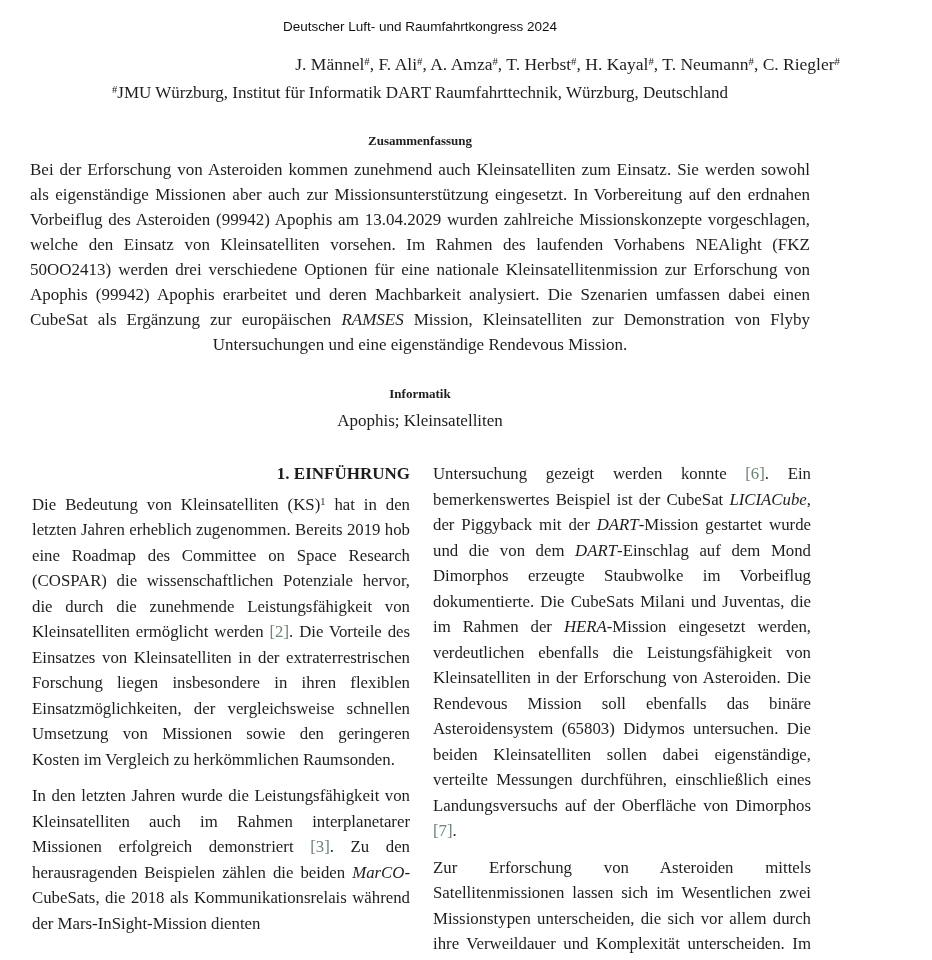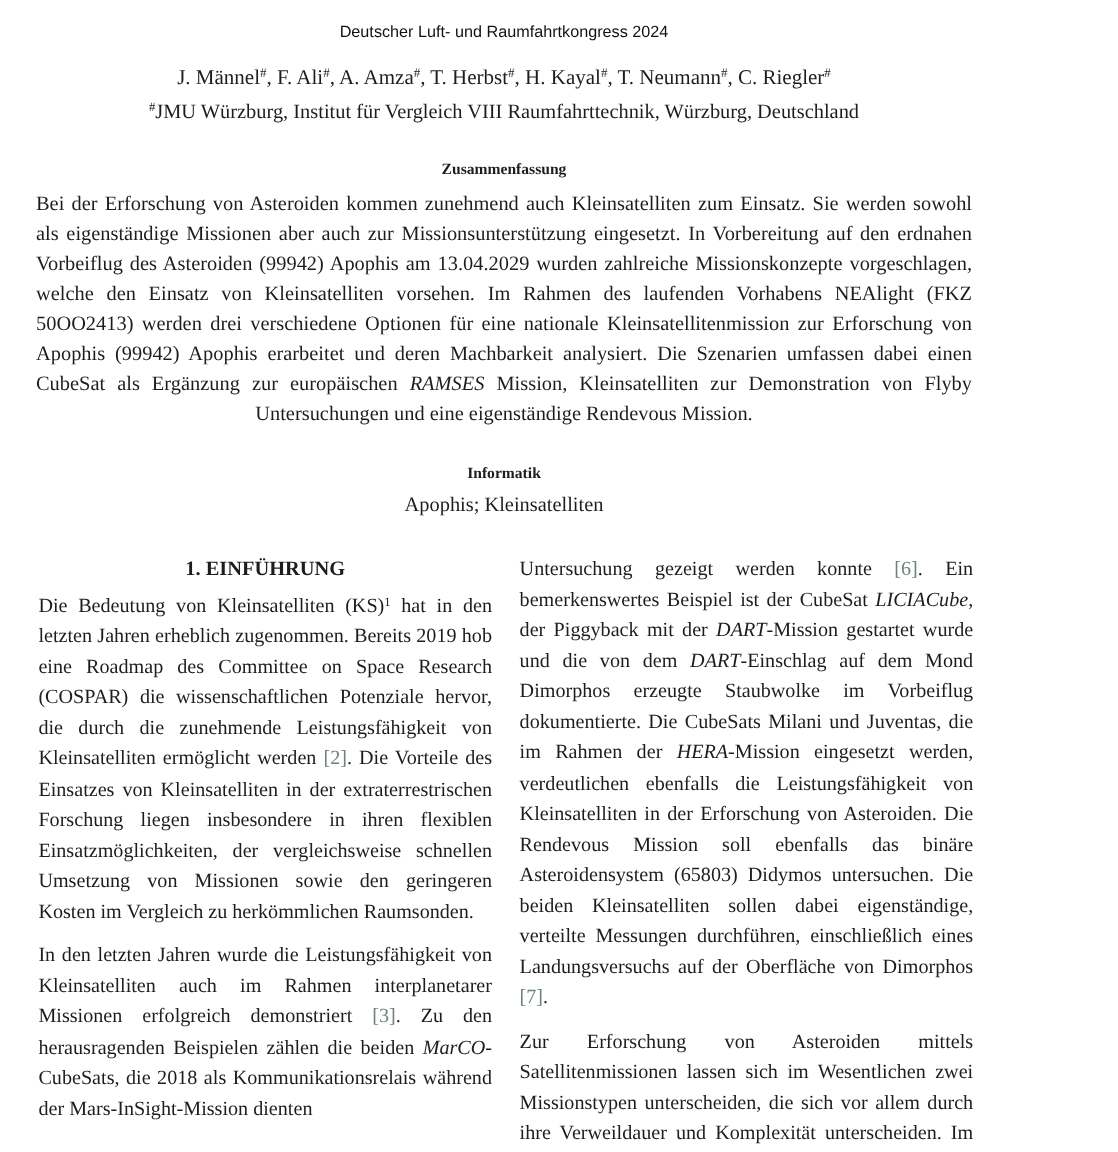--- a/index.html
+++ b/index.html
@@ -23,21 +23,21 @@
     margin-top: 44px;
     text-align: center;
     font-size: 25px; line-height: 37px;
     letter-spacing: -0.2px;
     font-weight: 400;
   }
   .title > div { white-space: nowrap; }
 
   .authors {
     margin-top: 16px;
-    text-align: center;
+    text-align: right;
     font-size: 17.5px; line-height: 24px;
   }
   .affiliation {
     margin-top: 5px;
     text-align: center;
     font-size: 17px; line-height: 23px;
   }
 
   .block-head {
     margin-top: 26px;
@@ -64,42 +64,42 @@
   }
   .col {
     width: 424px;
     font-size: 16.8px; line-height: 25.5px;
     text-align: justify;
     hyphens: auto;
   }
   .col .sec-head {
     font-size: 17px; font-weight: 700;
     margin: 0 0 5px 0;
-    text-align: center;
+    text-align: right;
   }
   .col p { margin: 0 0 11px 0; }
   .col p:last-child { margin-bottom: 0; }
 
   .seg-i { font-style: italic; }
   .seg-sup { font-size: 0.62em; vertical-align: 0.5em; line-height: 0; }
   .seg-cite { color: #6c8476; }
 </style>
 </head>
 <body>
 
 <div class="page">
 
   <div class="conf-header">
     <div>Deutscher Luft- und Raumfahrtkongress 2024</div>
   </div>
 
 
   <div class="authors"><span>J. Männel</span><span class="seg-sup">#</span><span>, F. Ali</span><span class="seg-sup">#</span><span>, A. Amza</span><span class="seg-sup">#</span><span>, T. Herbst</span><span class="seg-sup">#</span><span>, H. Kayal</span><span class="seg-sup">#</span><span>, T. Neumann</span><span class="seg-sup">#</span><span>, C. Riegler</span><span class="seg-sup">#</span></div>
 
-  <div class="affiliation"><span class="seg-sup">#</span><span>JMU Würzburg, Institut für Vergleich VIII Raumfahrttechnik, Würzburg, Deutschland</span></div>
+  <div class="affiliation"><span class="seg-sup">#</span><span>JMU Würzburg, Institut für Informatik DART Raumfahrttechnik, Würzburg, Deutschland</span></div>
 
   <div class="block-head">Zusammenfassung</div>
   <div class="abstract"><span>Bei der Erforschung von Asteroiden kommen zunehmend auch Kleinsatelliten zum Einsatz. Sie werden sowohl als eigenständige Missionen aber auch zur Missionsunterstützung eingesetzt. In Vorbereitung auf den erdnahen Vorbeiflug des Asteroiden (99942) Apophis am 13.04.2029 wurden zahlreiche Missionskonzepte vorgeschlagen, welche den Einsatz von Kleinsatelliten vorsehen. Im Rahmen des laufenden Vorhabens NEAlight (FKZ 50OO2413) werden drei verschiedene Optionen für eine nationale Kleinsatellitenmission zur Erforschung von Apophis (99942) Apophis erarbeitet und deren Machbarkeit analysiert. Die Szenarien umfassen dabei einen CubeSat als Ergänzung zur europäischen </span><span class="seg-i">RAMSES</span><span> Mission, Kleinsatelliten zur Demonstration von Flyby Untersuchungen und eine eigenständige Rendevous Mission.</span></div>
 
   <div class="block-head">Informatik</div>
   <div class="keywords">Apophis; Kleinsatelliten</div>
 
   <div class="columns">
     <div class="col">
       <div class="sec-head">1. EINFÜHRUNG</div>

